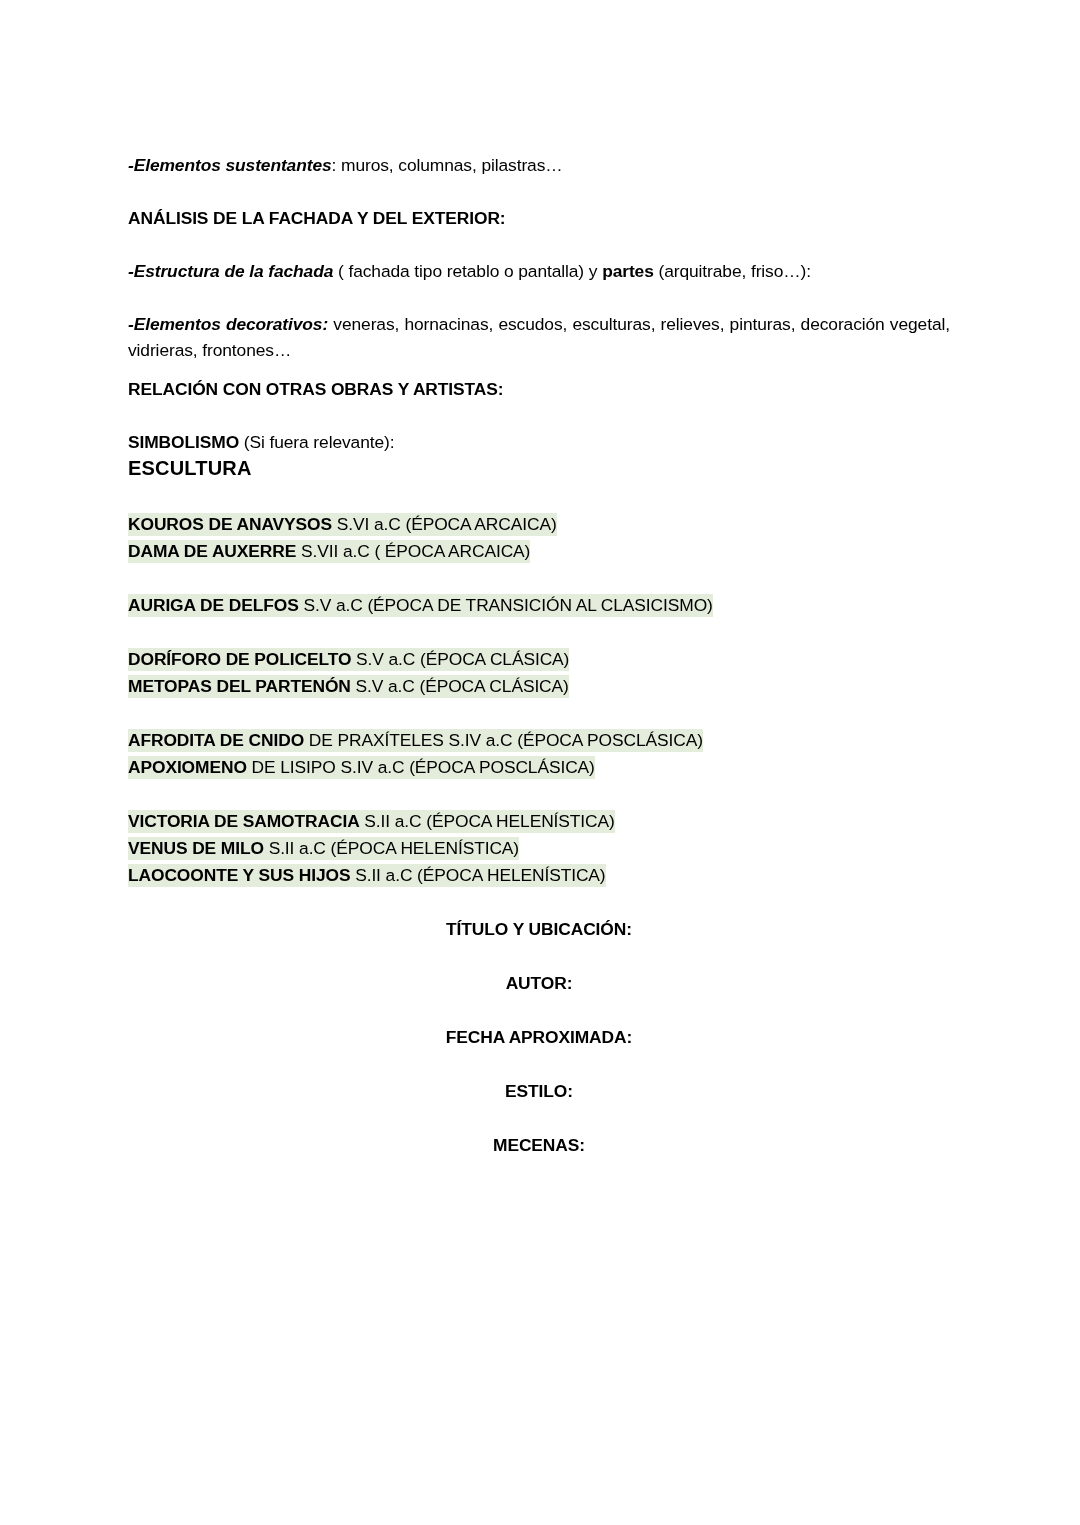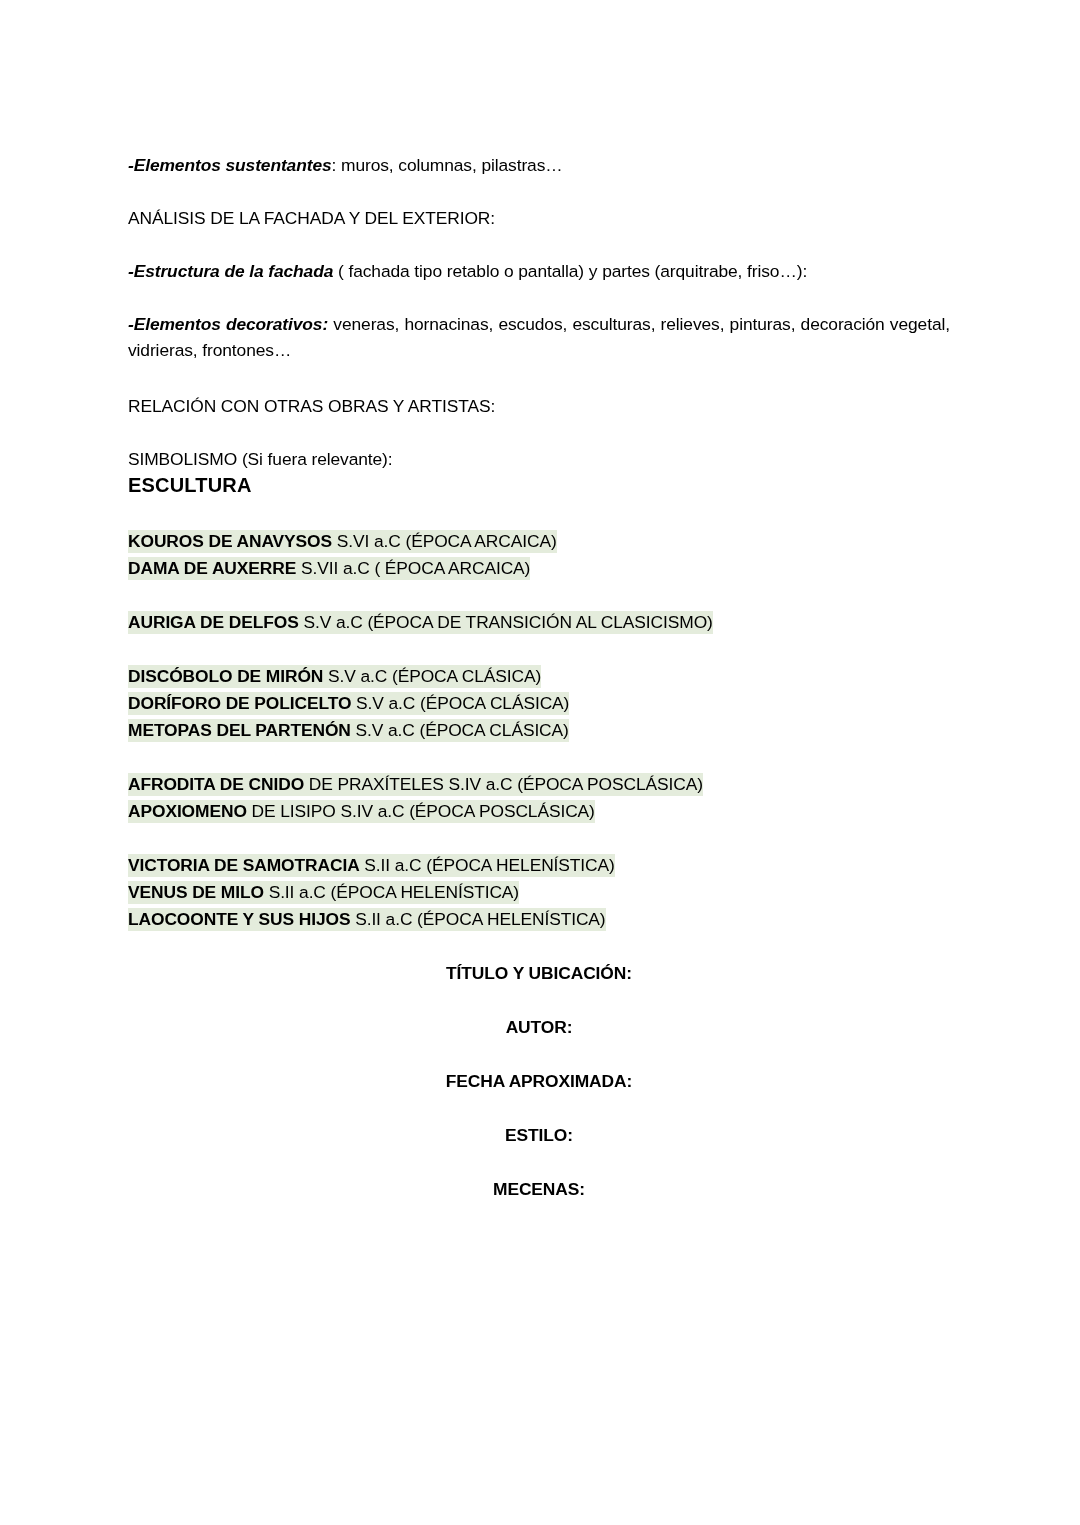--- a/index.html
+++ b/index.html
@@ -40,26 +40,26 @@
     margin: 0 0 28px 0;
     text-align: left;
     letter-spacing: -0.1px;
   }
   .para.justify {
     text-align: justify;
     text-justify: inter-word;
   }
   .para:last-child { margin-bottom: 0; }
 
-  .b  { font-weight: normal; text-align: right; }
+  .b  { font-weight: bold; text-align: right; }
   .bi { font-weight: bold; font-style: italic; }
 
   
   .gap-sm { margin-bottom: 27px; }
-  .gap-md { margin-bottom: 30px; }
+  .gap-md { margin-bottom: 13px; }
   .gap-lg { margin-bottom: 36px; }
 
   
   .section-heading {
     font-size: 20px;
     font-weight: bold;
     line-height: 26px;
     text-align: left;
     margin: 0 0 30px 0;
     padding-right: 30px;     
@@ -146,21 +146,20 @@
       <div class="sculpt-group">
         <p class="sculpt-line"><span class="hl"><span class="title">KOUROS DE ANAVYSOS</span><span class="meta"> S.VI a.C (ÉPOCA ARCAICA)</span></span></p>
         <p class="sculpt-line"><span class="hl"><span class="title">DAMA DE AUXERRE</span><span class="meta"> S.VII a.C ( ÉPOCA ARCAICA)</span></span></p>
       </div>
 
       <div class="sculpt-group">
         <p class="sculpt-line"><span class="hl"><span class="title">AURIGA DE DELFOS</span><span class="meta"> S.V a.C (ÉPOCA DE TRANSICIÓN AL CLASICISMO)</span></span></p>
       </div>
 
       <div class="sculpt-group">
-        <p class="sculpt-line"><span class="hl"><span class="title">DISCÓBOLO DE MIRÓN</span><span class="meta"> S.V a.C (ÉPOCA CLÁSICA)</span></span></p>
         <p class="sculpt-line"><span class="hl"><span class="title">DORÍFORO DE POLICELTO</span><span class="meta"> S.V a.C (ÉPOCA CLÁSICA)</span></span></p>
         <p class="sculpt-line"><span class="hl"><span class="title">METOPAS DEL PARTENÓN</span><span class="meta"> S.V a.C (ÉPOCA CLÁSICA)</span></span></p>
       </div>
 
       <div class="sculpt-group">
         <p class="sculpt-line"><span class="hl"><span class="title">AFRODITA DE CNIDO</span><span class="meta"> DE PRAXÍTELES S.IV a.C (ÉPOCA POSCLÁSICA)</span></span></p>
         <p class="sculpt-line"><span class="hl"><span class="title">APOXIOMENO</span><span class="meta"> DE LISIPO S.IV a.C (ÉPOCA POSCLÁSICA)</span></span></p>
       </div>
 
       <div class="sculpt-group gap-lg">

